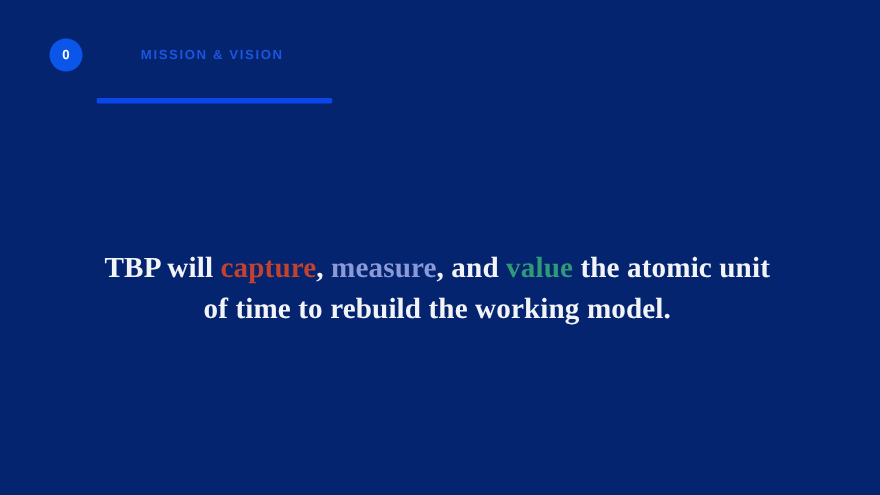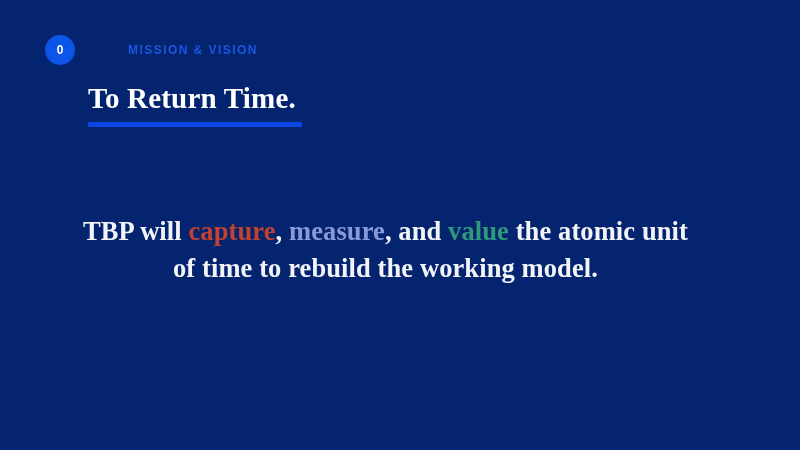--- a/index.html
+++ b/index.html
@@ -89,21 +89,21 @@
     background: #0b46e8;
     border-radius: 1px;
   }
 
   
   .statement {
     position: absolute;
     left: 0;
     top: 213px;
     width: 771px;
-    margin: 0;
+    margin: 12px;
     padding: 0 72px;
     box-sizing: border-box;
     text-align: center;
     color: #f3f4f8;
     font-family: "Liberation Serif", serif;
     font-size: 26.5px;
     font-weight: 700;
     line-height: 37px;
     letter-spacing: 0.1px;
   }
@@ -118,21 +118,20 @@
 <div class="slide">
 
   <div class="eyebrow-row">
     <div class="step-badge">
       <span class="step-badge-number">0</span>
     </div>
     <span class="eyebrow-label">MISSION &amp; VISION</span>
   </div>
 
   <div class="title-block">
-    <h1 class="slide-title">To Return Time.</h1>
     <div class="title-underline"></div>
   </div>
 
   <p class="statement">
     <span>TBP will </span><span class="kw-capture">capture</span><span>, </span><span class="kw-measure">measure</span><span>, and </span><span class="kw-value">value</span><span> the atomic unit of time to rebuild the working model.</span>
   </p>
 
 </div>
 
 </body></html>

